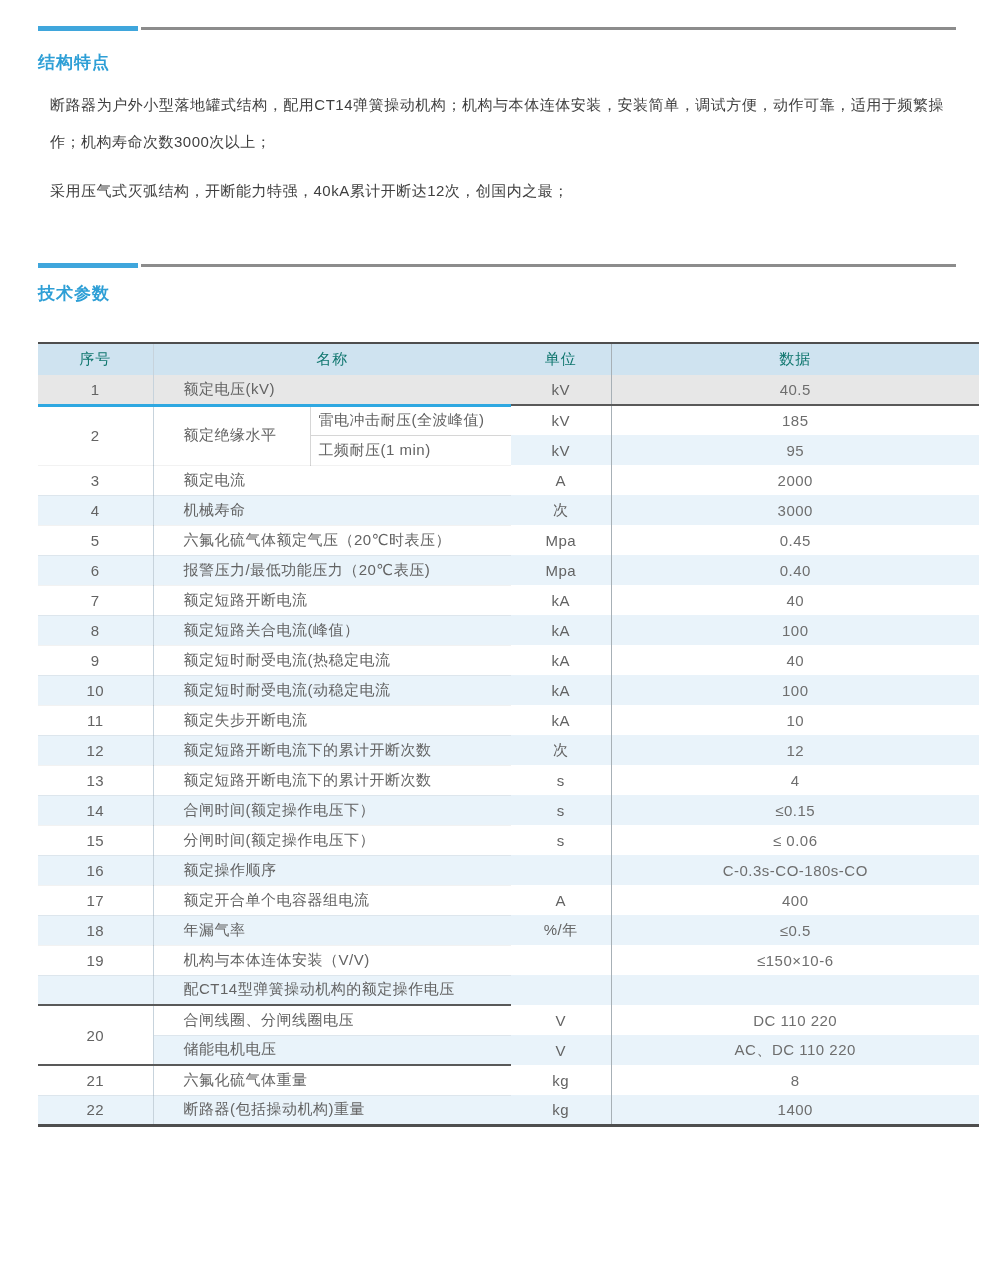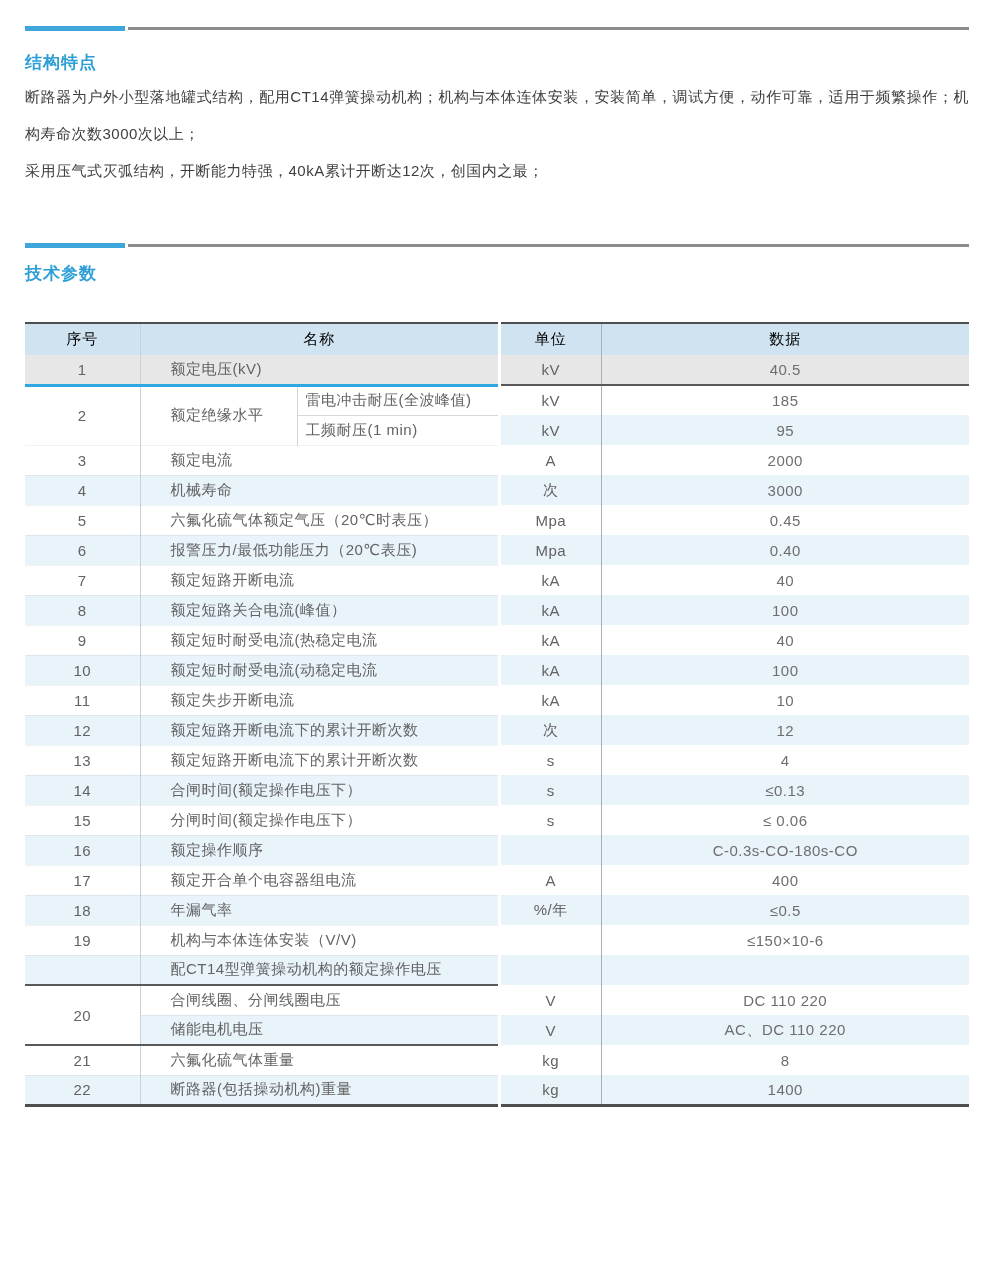--- a/index.html
+++ b/index.html
@@ -3,58 +3,58 @@
 <meta charset="utf-8">
 <style>
   * { box-sizing: border-box; }
   html, body { margin: 0; padding: 0; }
   body {
     width: 1000px; height: 1267px;
     background: #ffffff;
     font-family: "Liberation Sans", "DejaVu Sans", sans-serif;
     overflow: hidden;
   }
-  .content { padding: 0 25px; width: 994px; }
+  .content { padding: 0 38px; width: 994px; }
 
   
   .rule { display: flex; align-items: center; height: 5px; }
   .rule-1 { margin-top: 26px; }
   .rule-2 { margin-top: 54px; }
   .rule .blue-seg { width: 100px; height: 5px; background: #3fa6dc; }
   .rule .gray-seg { flex: 1; height: 3px; background: #8c8c8c; margin-left: 3px; }
 
   h2.sec-title {
     margin: 20px 0 0 0;
     font-size: 17px; line-height: 23px;
     font-weight: bold; color: #2e9fd6;
     letter-spacing: 1px;
   }
   h2.sec-title-2 { margin-top: 14px; }
 
   .paras { margin-top: 4px; }
   .paras p {
-    margin: 0;
+    margin: 12px;
     font-size: 15px; line-height: 37px;
     color: #3f3f3f; letter-spacing: 0.5px;
     text-align: justify;
   }
 
   
   .tbl-wrap { display: flex; margin-top: 37px; }
   .gap { width: 9px; }
   table {
     border-collapse: collapse; table-layout: fixed;
     border-top: 2px solid #4e4e4e;
     border-bottom: 3px solid #4e4e4e;
   }
   .t-left  { width: 473px; }
   .t-right { width: 468px; }
   th {
     height: 32px; background: #cfe3f0;
-    font-weight: normal; font-size: 15px; color: #000000;
+    font-weight: normal; font-size: 15px; color: #0f766e;
     padding: 0; letter-spacing: 1px;
   }
   td {
     height: 30px; padding: 0;
     font-size: 15px; color: #636363;
     text-align: center; white-space: nowrap;
     letter-spacing: 0.5px;
   }
   .t-left td { border-bottom: 1px solid rgba(0,0,0,0.05); }
   .c-no { }
@@ -278,21 +278,21 @@
           <tr class="shade ">
             <td class="c-unit">次</td>
             <td class="c-val">12</td>
           </tr>
           <tr>
             <td class="c-unit">s</td>
             <td class="c-val">4</td>
           </tr>
           <tr class="shade ">
             <td class="c-unit">s</td>
-            <td class="c-val">≤0.13</td>
+            <td class="c-val">≤0.15</td>
           </tr>
           <tr>
             <td class="c-unit">s</td>
             <td class="c-val">≤ 0.06</td>
           </tr>
           <tr class="shade ">
             <td class="c-unit"></td>
             <td class="c-val">C-0.3s-CO-180s-CO</td>
           </tr>
           <tr>

